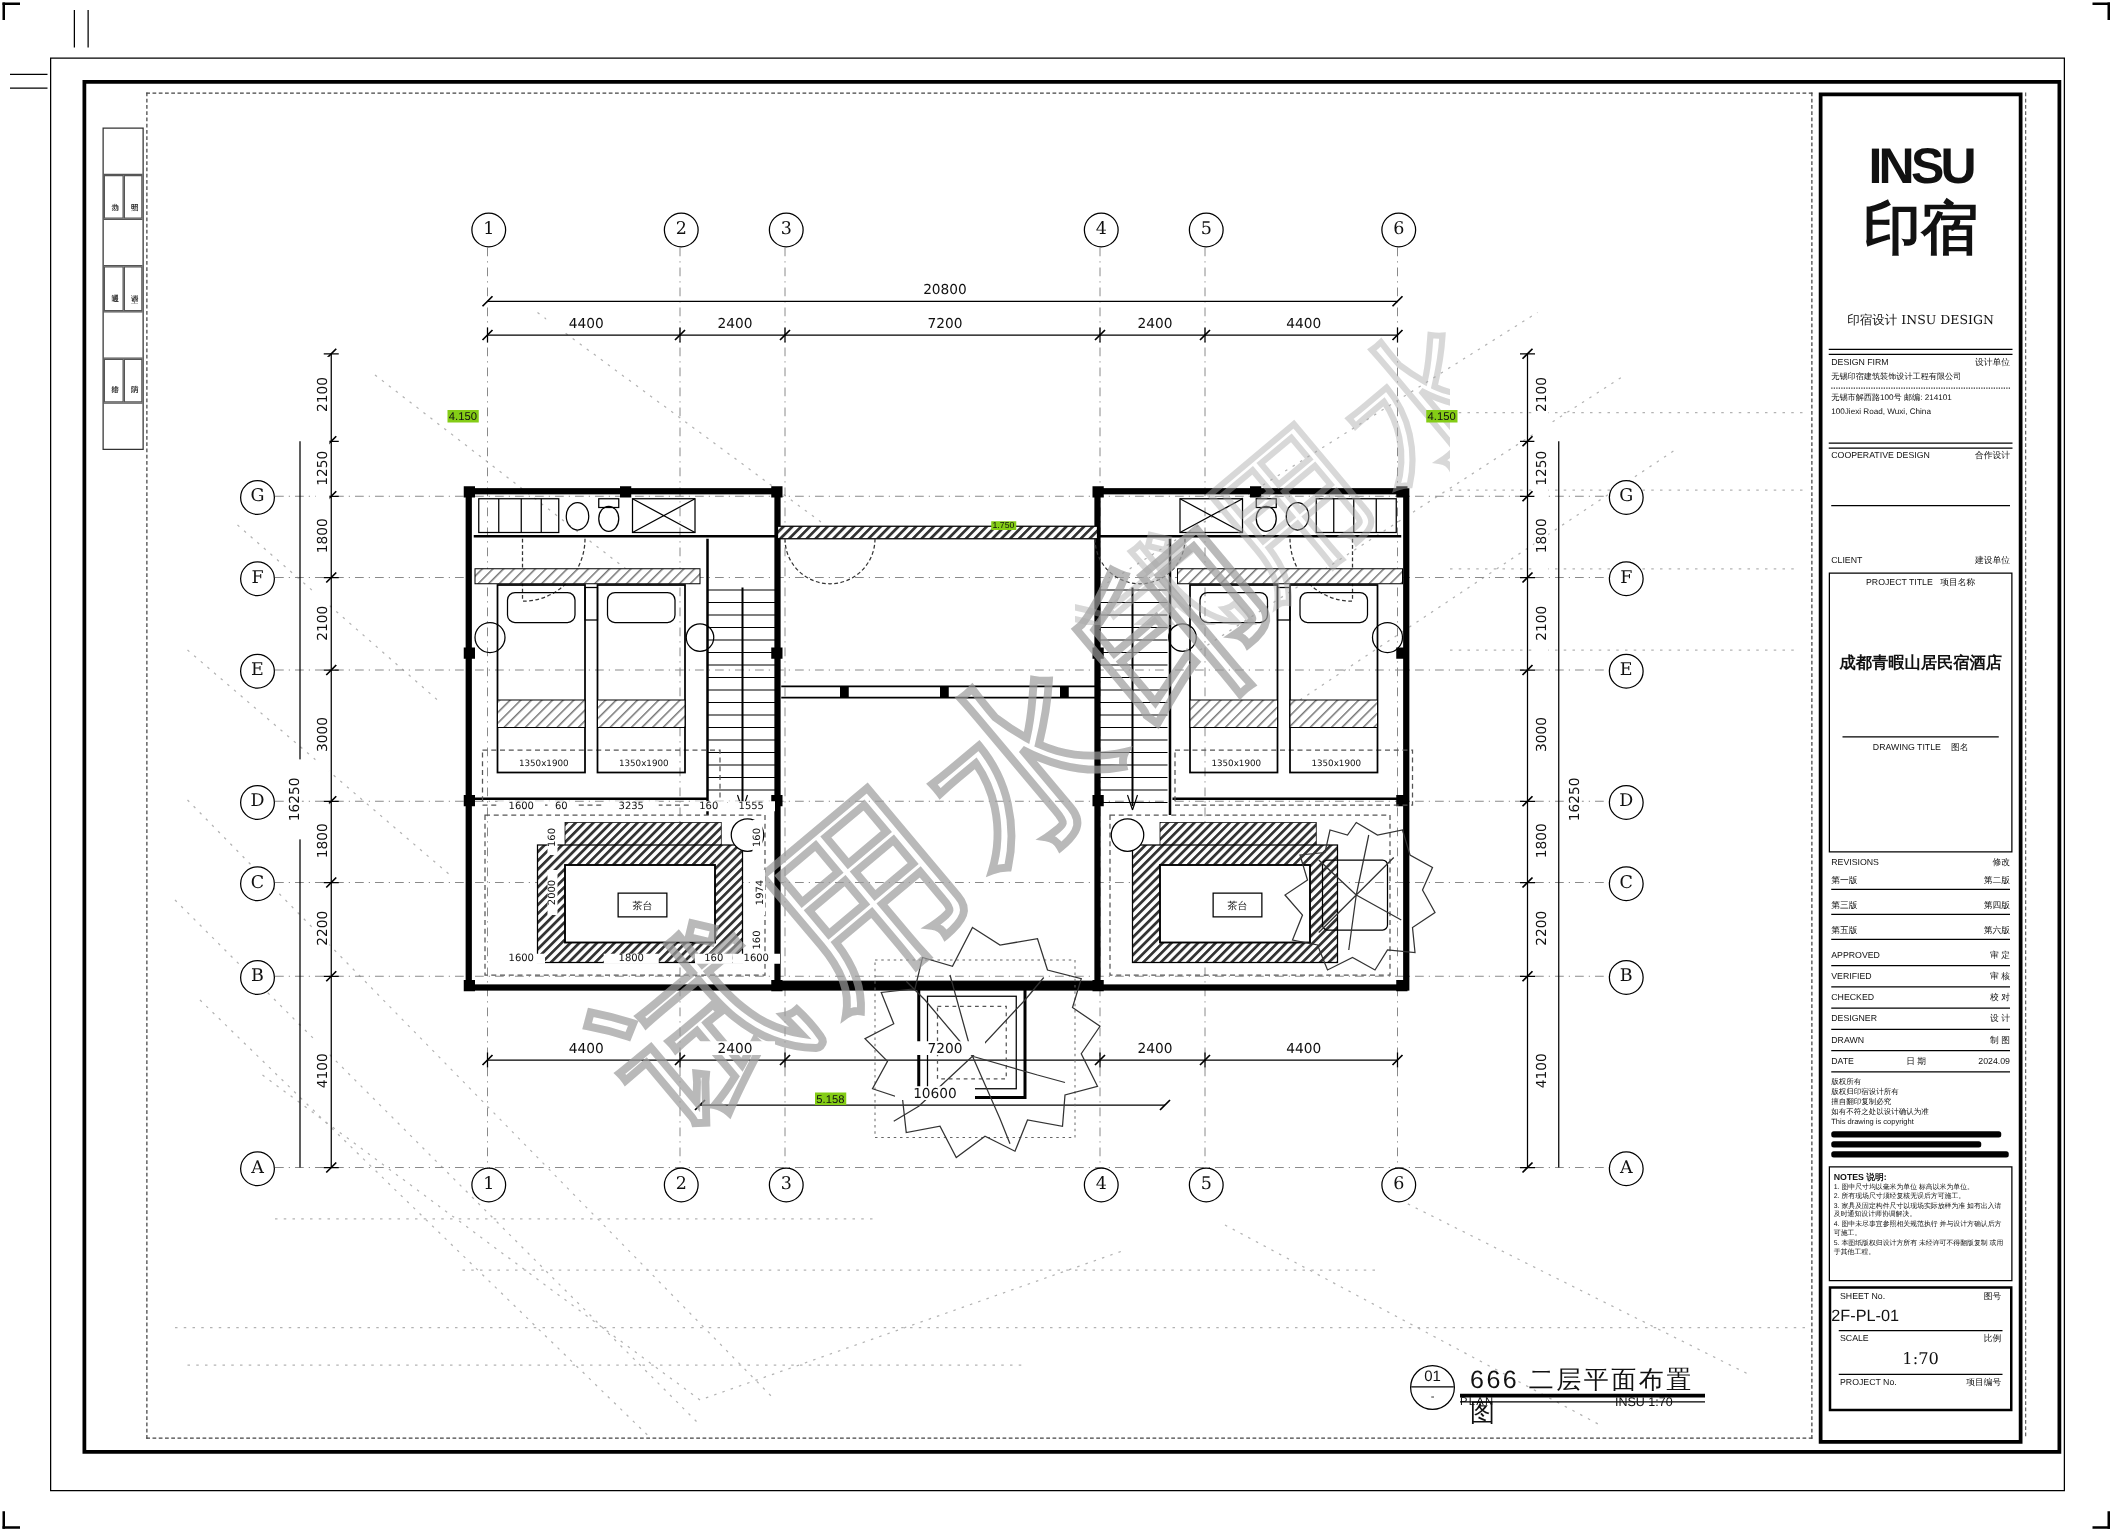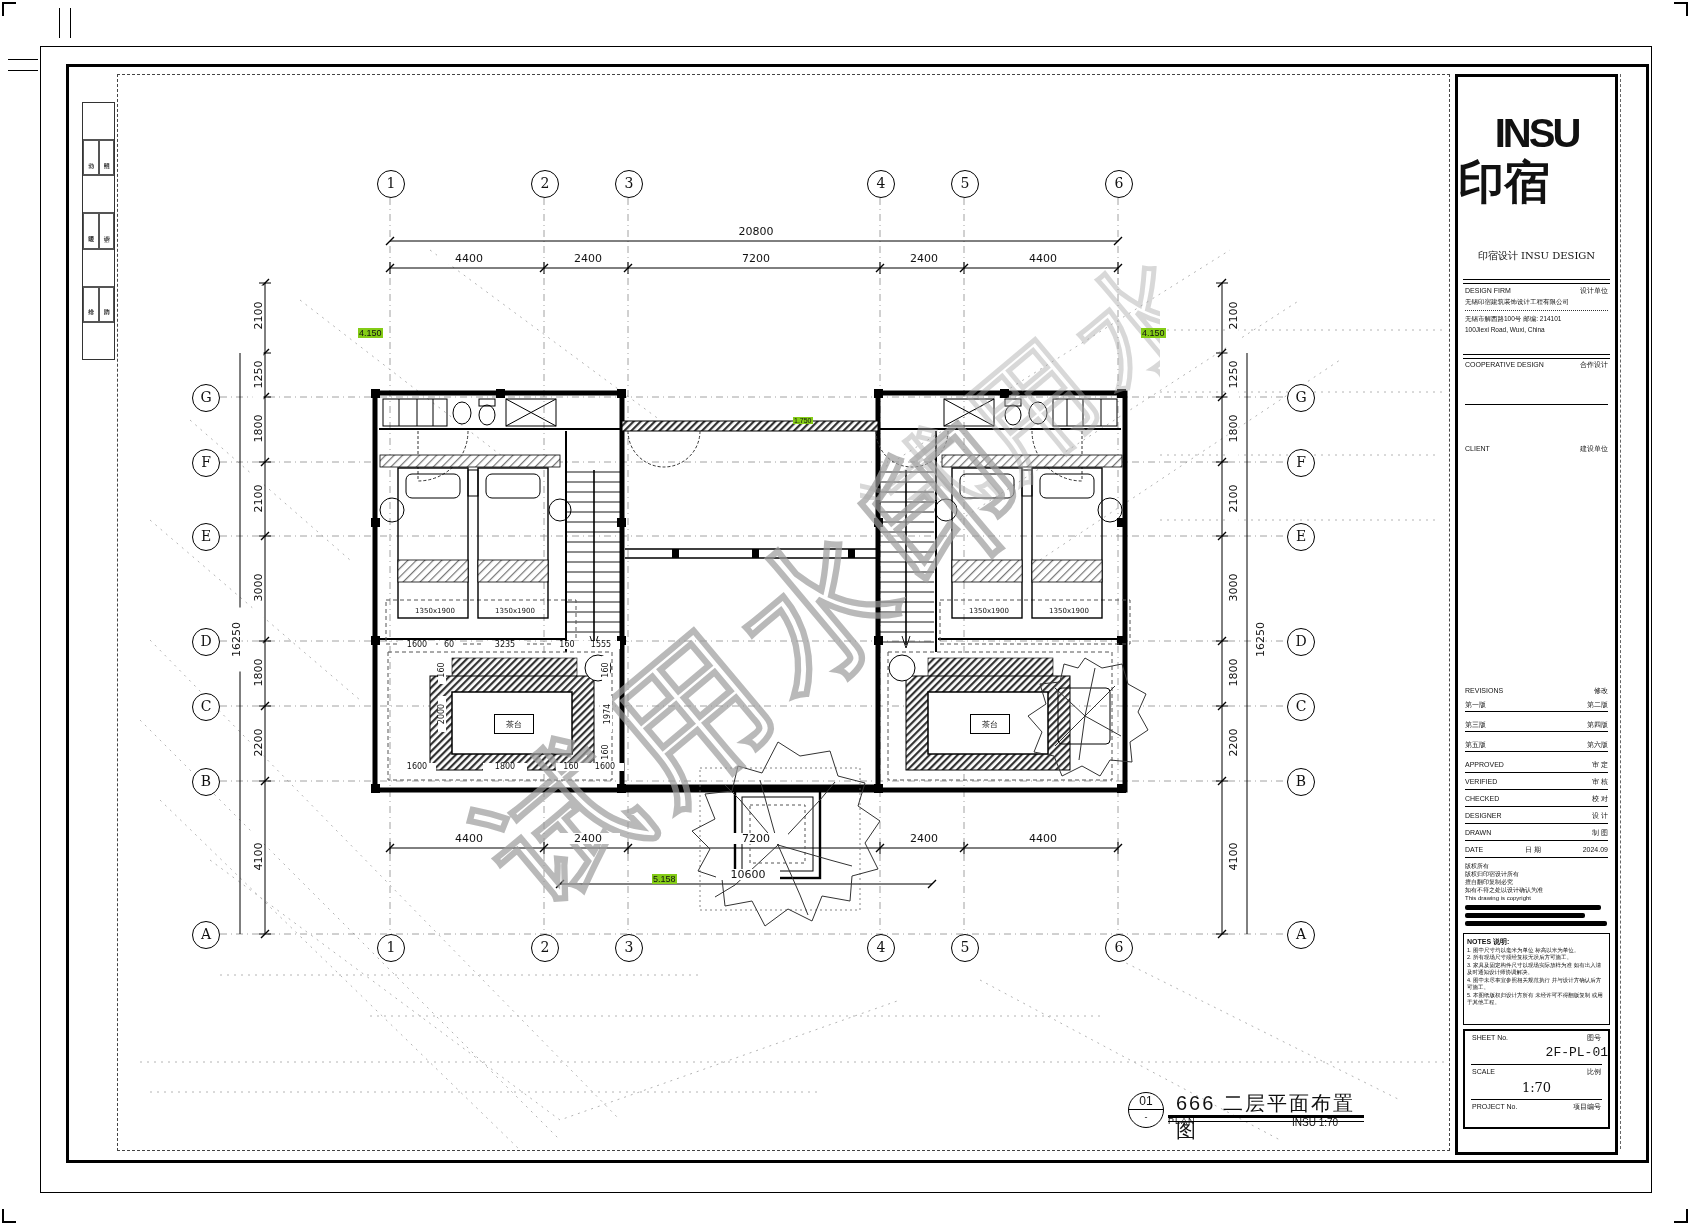--- a/index.html
+++ b/index.html
@@ -355,21 +355,21 @@
     </div>
     <div class="abs" style="left:40px;top:26px;font-size:9px;letter-spacing:1px">PLAN</div>
     <div class="abs ftitle" style="left:48px;top:0">666 二层平面布置图</div>
     <div class="abs" style="left:40px;top:25px;width:196px;height:3px;background:#000"></div>
     <div class="abs" style="left:40px;top:31px;width:196px;height:1px;background:#000"></div>
     <div class="abs" style="left:164px;top:27px;font-size:10px">INSU 1:70</div>
   </div>
 
   <div class="abs" style="left:1455px;top:74px;width:157px;height:1075px;border:3px solid #000;background:#fff;z-index:7">
     <div class="abs" style="left:0;right:0;top:36px;text-align:center;font-weight:900;font-size:40px;letter-spacing:-3px;line-height:1">INSU</div>
-    <div class="abs" style="left:0;right:0;top:80px;text-align:left;font-weight:900;font-size:46px;line-height:1.1">印宿</div>
+    <div class="abs" style="left:0;right:0;top:80px;text-align:center;font-weight:900;font-size:46px;line-height:1.1">印宿</div>
     <div class="abs" style="left:4px;right:4px;top:172px;text-align:center;font-size:10px;font-family:'DejaVu Serif',serif">印宿设计 INSU DESIGN</div>
     <div class="abs" style="left:5px;right:5px;top:202px;height:3px;border-top:1px solid #000;border-bottom:1px solid #000"></div>
 
     <div class="tb-row" style="top:210px">
       <span>DESIGN FIRM</span>
       <span>设计单位</span>
     </div>
     <div class="tb-row" style="top:221px;font-size:6.5px">
       <span>无锡印宿建筑装饰设计工程有限公司</span>
     </div>
@@ -384,20 +384,32 @@
     <div class="tb-row" style="top:284px">
       <span>COOPERATIVE DESIGN</span>
       <span>合作设计</span>
     </div>
     <div class="abs" style="left:7px;right:7px;top:327px;border-top:1px solid #000"></div>
     <div class="tb-row" style="top:368px">
       <span>CLIENT</span>
       <span>建设单位</span>
     </div>
 
+    <div class="abs" style="left:5px;right:5px;top:381px;height:222px;border:1px solid #000">
+      <div class="tb-row" style="top:4px;justify-content:center;gap:6px">
+        <span>PROJECT TITLE</span>
+        <span>项目名称</span>
+      </div>
+      <div class="abs" style="left:4px;right:4px;top:62px;text-align:center;font-size:13px;font-weight:700">成都青暇山居民宿酒店</div>
+      <div class="abs" style="left:10px;right:10px;top:130px;border-top:1px solid #000"></div>
+      <div class="tb-row" style="top:136px;justify-content:center;gap:8px">
+        <span>DRAWING TITLE</span>
+        <span>图名</span>
+      </div>
+    </div>
 
     <div class="tb-row" style="top:610px">
       <span>REVISIONS</span>
       <span>修改</span>
     </div>
     <div class="tb-row tb-u" style="top:624px;padding-bottom:2px">
       <span>第一版</span>
       <span>第二版</span>
     </div>
     <div class="tb-row tb-u" style="top:644px;padding-bottom:2px">
@@ -461,21 +473,21 @@
       <div style="font-size:5.5px;line-height:1.35">3. 家具及固定构件尺寸以现场实际放样为准 如有出入请及时通知设计师协调解决。</div>
       <div style="font-size:5.5px;line-height:1.35">4. 图中未尽事宜参照相关规范执行 并与设计方确认后方可施工。</div>
       <div style="font-size:5.5px;line-height:1.35">5. 本图纸版权归设计方所有 未经许可不得翻版复制 或用于其他工程。</div>
     </div>
 
     <div class="abs" style="left:5px;right:5px;top:952px;height:96px;border:2px solid #000">
       <div class="tb-row" style="top:3px">
         <span>SHEET No.</span>
         <span>图号</span>
       </div>
-      <div class="abs" style="left:0;right:0;top:14px;text-align:right;font-size:13px;font-family:Liberation Mono, monospace">2F-PL-01</div>
+      <div class="abs" style="left:0;right:0;top:14px;text-align:left;font-size:13px;font-family:Liberation Sans, sans-serif">2F-PL-01</div>
       <div class="abs" style="left:6px;right:6px;top:33px;border-top:1px solid #000"></div>
       <div class="tb-row" style="top:37px">
         <span>SCALE</span>
         <span>比例</span>
       </div>
       <div class="abs" style="left:0;right:0;top:49px;text-align:center;font-size:13px;font-family:'DejaVu Serif',serif">1:70</div>
       <div class="abs" style="left:6px;right:6px;top:68px;border-top:1px solid #000"></div>
       <div class="tb-row" style="top:72px">
         <span>PROJECT No.</span>
         <span>项目编号</span>

